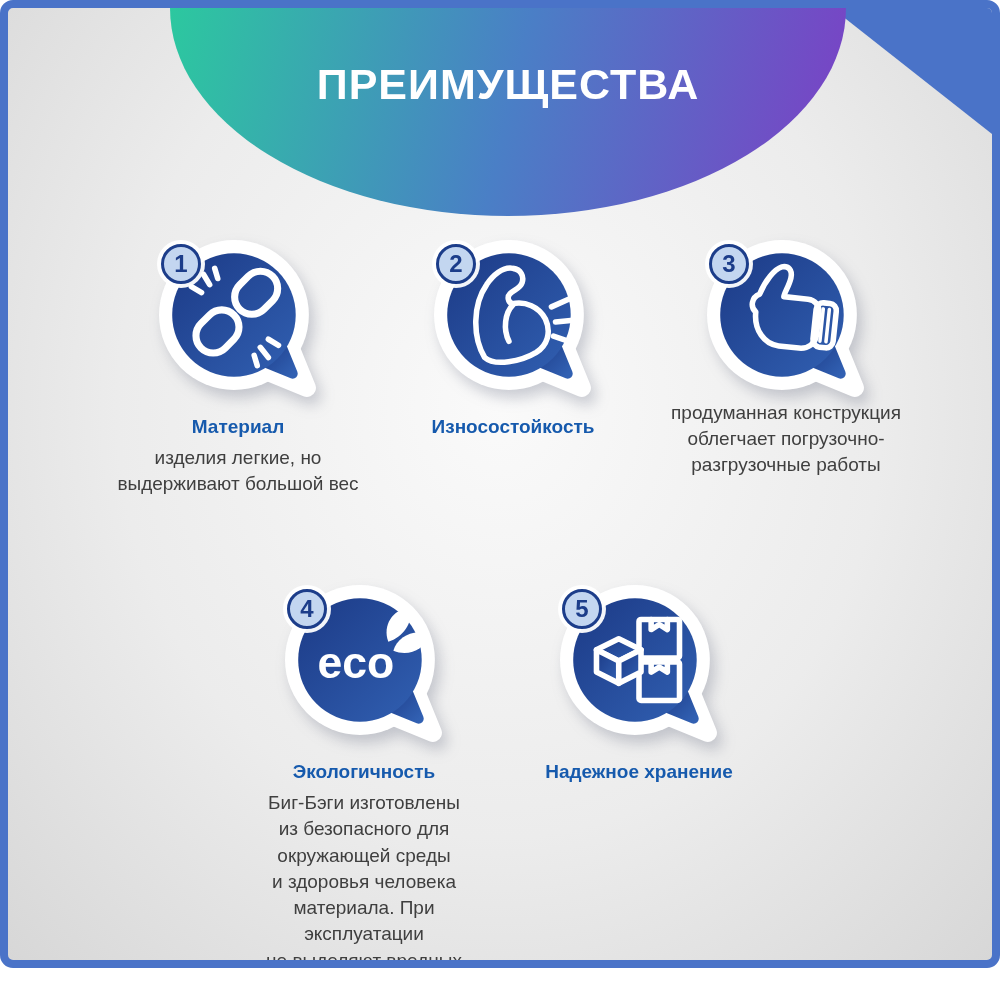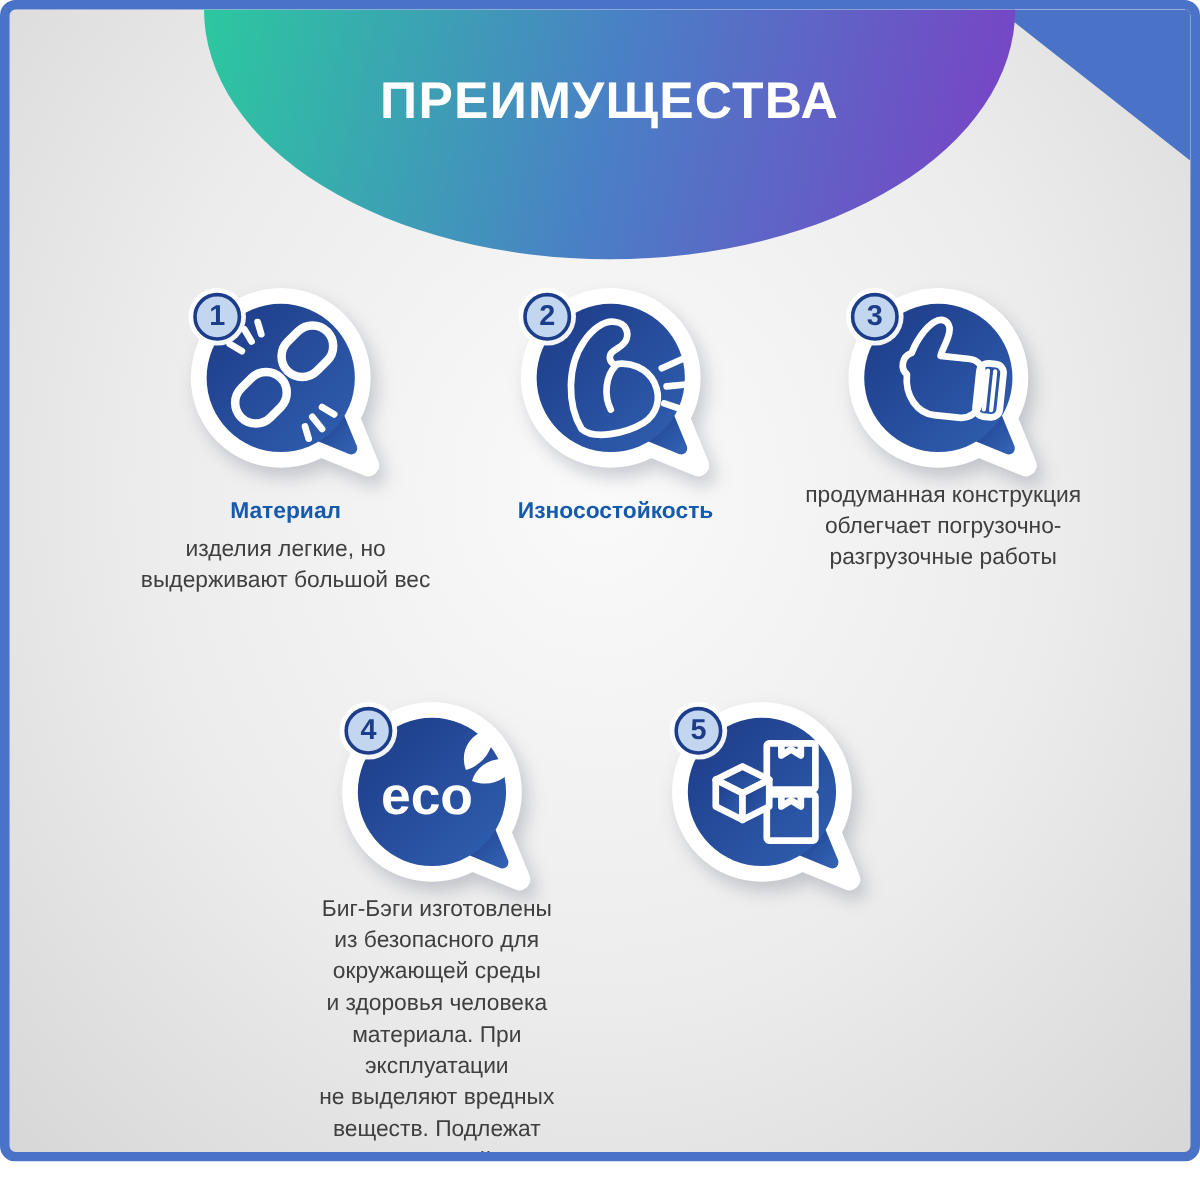--- a/index.html
+++ b/index.html
@@ -159,20 +159,21 @@
         <path d="M100 120 L134 134 L120 100 Z" fill="url(#g4)" stroke="url(#g4)" stroke-width="10" stroke-linejoin="round"></path>
         <circle cx="76" cy="76" r="61" fill="url(#g4)"></circle>
         <text x="34" y="94" font-family="Liberation Sans, sans-serif" font-size="44" font-weight="bold" fill="#ffffff">eco</text>
         <path d="M104 58 C98 42 108 26 126 24 C129 39 118 54 104 58 Z" fill="#ffffff"></path>
         <path d="M109 67 C113 53 129 45 144 51 C140 66 124 73 109 67 Z" fill="#ffffff"></path>
       </svg>
       <div class="badge">
         <span>4</span>
       </div>
     </div>
+    <h2 class="f-title">Экологичность</h2>
     <p class="f-desc">Биг-Бэги изготовлены<br>из безопасного для<br>окружающей среды<br>и здоровья человека<br>материала. При эксплуатации<br>не выделяют вредных<br>веществ. Подлежат вторичной<br>переработке</p>
   </section>
 
   <section class="item item-5">
     <div class="bubble-wrap">
       <svg viewBox="0 0 160 160">
         <defs>
           <linearGradient id="g5" x1="0" y1="0" x2="1" y2="1">
             <stop offset="0" stop-color="#1c3a86"></stop>
               <stop offset="1" stop-color="#3160b2"></stop>
@@ -191,14 +192,15 @@
             <path d="M38 66 L60 55 L82 66 L60 77 Z"></path>
             <path d="M38 66 V88 L60 99 V77 Z"></path>
             <path d="M82 66 V88 L60 99 V77 Z"></path>
           </g>
         </g>
       </svg>
       <div class="badge">
         <span>5</span>
       </div>
     </div>
+    <h2 class="f-title">Надежное хранение</h2>
   </section>
 </div>
 
 </body></html>

